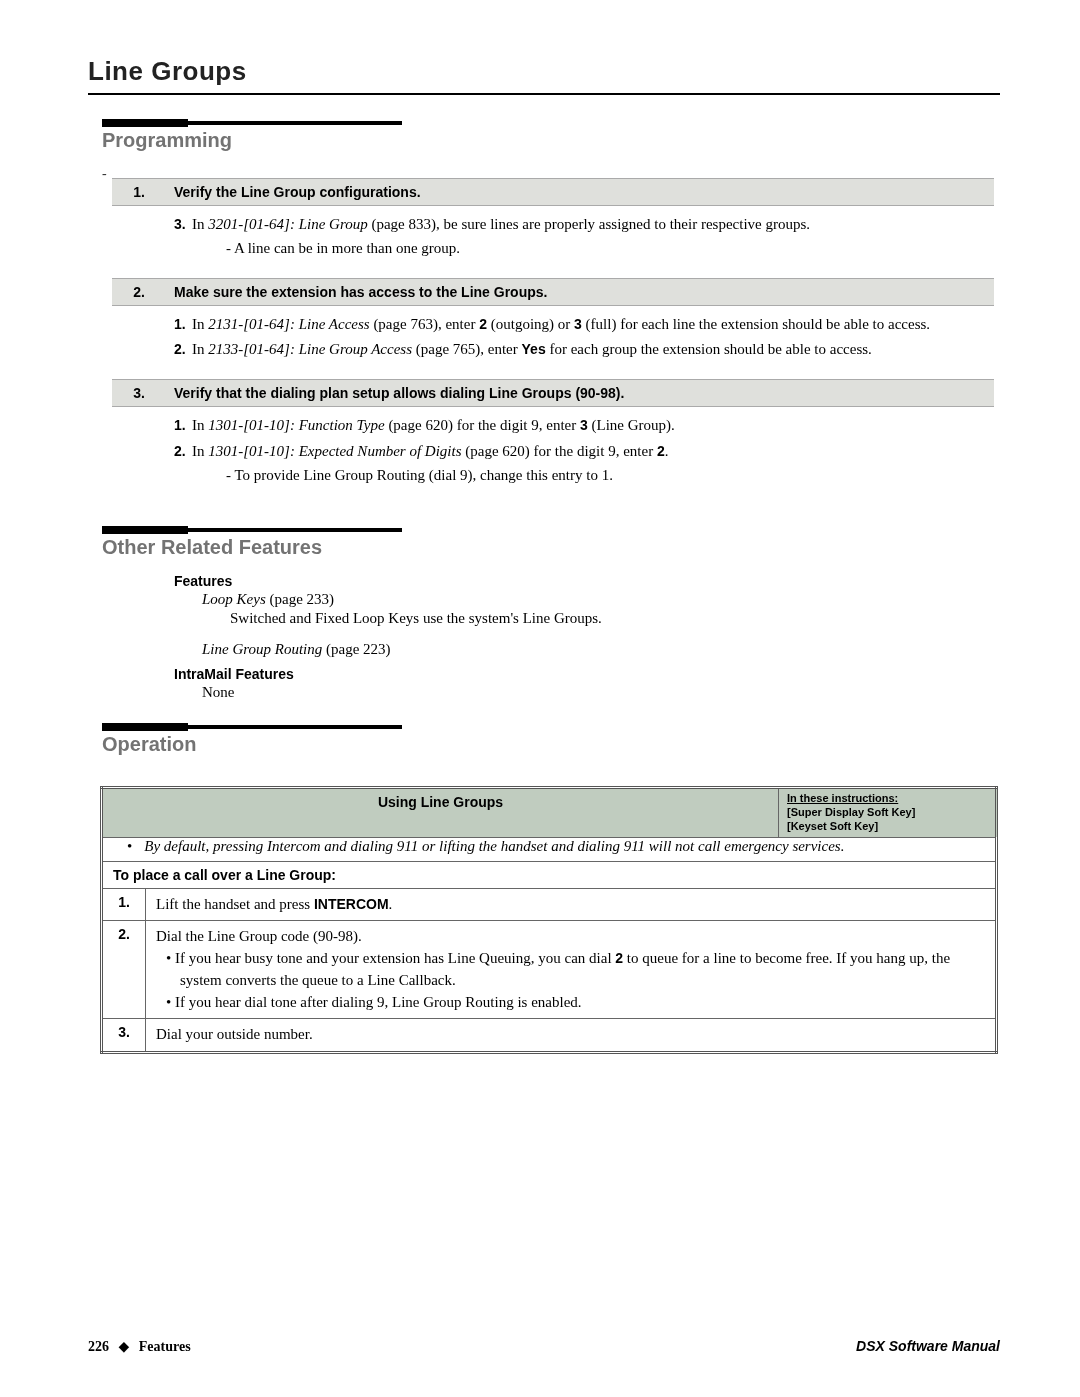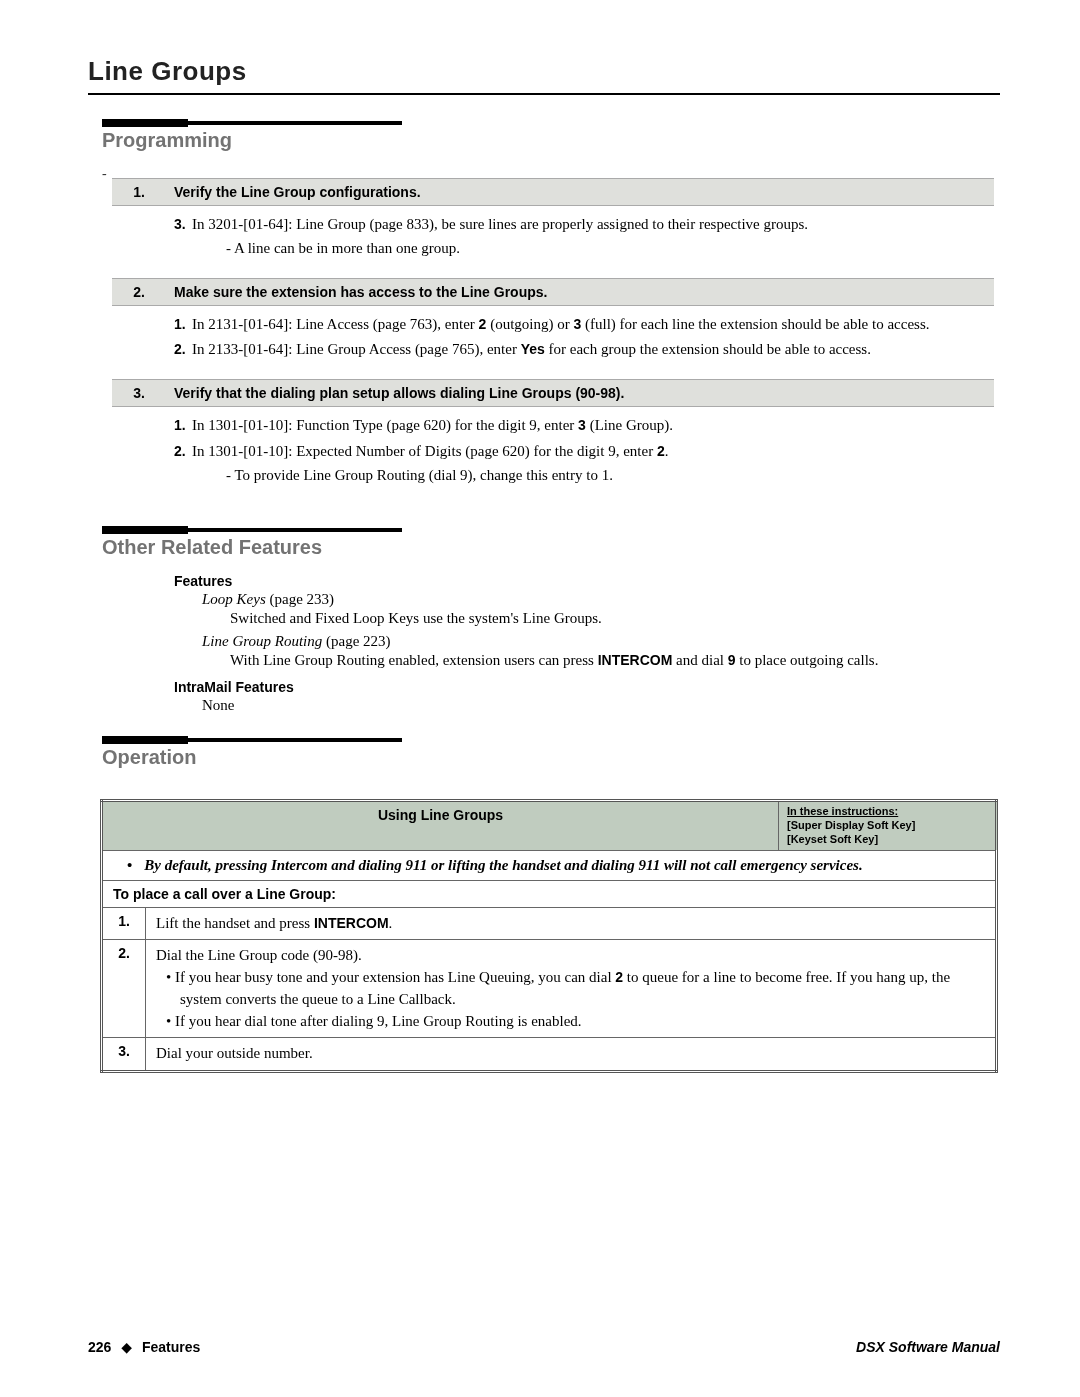--- a/index.html
+++ b/index.html
@@ -103,21 +103,21 @@
     font-size: 14px;
     display: inline-block;
     width: 18px;
     text-indent: 0;
   }
   .subline {
     padding-left: 42px;
     text-indent: -12px;
     margin-top: 2px;
   }
-  .ital { }
+  .ital { font-style: italic; }
   .sans-bold { font-family: Arial, Helvetica, sans-serif; font-weight: bold; font-size: 14px; }
   .features-block { margin-left: 86px; margin-top: 2px; }
   .feat-sub {
     font-family: Arial, Helvetica, sans-serif;
     font-weight: bold;
     font-size: 14px;
     color: #000;
     margin-top: 4px;
     margin-bottom: 2px;
   }
@@ -154,22 +154,22 @@
   .op-table .hdr-note {
     font-family: Arial, Helvetica, sans-serif;
     font-size: 11px;
     font-weight: bold;
     line-height: 1.25;
     width: 218px;
     padding: 3px 8px;
   }
   .op-table .fullrow {
     font-style: italic;
-    font-weight: bold;
-    padding: 6px 10px 6px 24px;
+    font-weight: normal;
+    padding: 0 10px 6px 24px;
   }
   .op-table .bullet-lead::before {
     content: "•";
     margin-right: 12px;
     font-style: normal;
   }
   .op-table .sub-hdr {
     font-family: Arial, Helvetica, sans-serif;
     font-weight: bold;
     font-size: 14px;
@@ -192,21 +192,21 @@
   .footer {
     position: absolute;
     bottom: 42px;
     left: 88px;
     right: 80px;
     display: flex;
     justify-content: space-between;
     font-size: 14px;
   }
   .footer .left {
-    font-family: Liberation Sans, sans-serif;
+    font-family: Liberation Serif, serif;
     font-weight: bold;
   }
   .footer .left .diamond { font-weight: normal; margin: 0 6px; }
   .footer .right {
     font-family: Arial, Helvetica, sans-serif;
     font-weight: bold;
     font-style: italic;
   }
   .gap-lg { height: 24px; }
   .gap-md { height: 16px; }
@@ -294,25 +294,22 @@
   <div class="section-title">Other Related Features</div>
 </div>
 
 <div class="features-block">
   <div class="feat-sub">Features</div>
   <div class="feat-item-title">
     <span>Loop Keys</span><span style="font-style:normal"> (page 233)</span>
   </div>
   <div class="feat-item-body">Switched and Fixed Loop Keys use the system's Line Groups.</div>
 
-  <div class="feat-item-title" style="margin-top:4px">
+  <div class="feat-item-title" style="margin-top:12px">
     <span>Line Group Routing</span><span style="font-style:normal"> (page 223)</span>
-  </div>
-  <div class="feat-item-body">
-    <span>With Line Group Routing enabled, extension users can press </span><span class="sans-bold">INTERCOM</span><span> and dial </span><span class="sans-bold">9</span><span> to place outgoing calls.</span>
   </div>
 
   <div class="feat-sub" style="margin-top:8px">IntraMail Features</div>
   <div style="margin-left:28px">None</div>
 </div>
 
 <div class="gap-lg"></div>
 
 <div class="section-title-wrap">
   <div class="section-bar">

